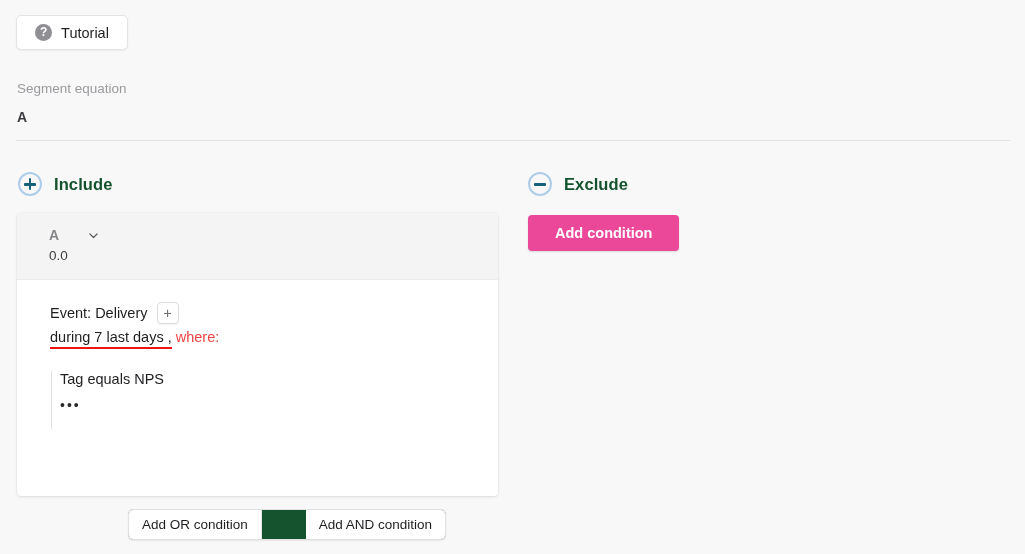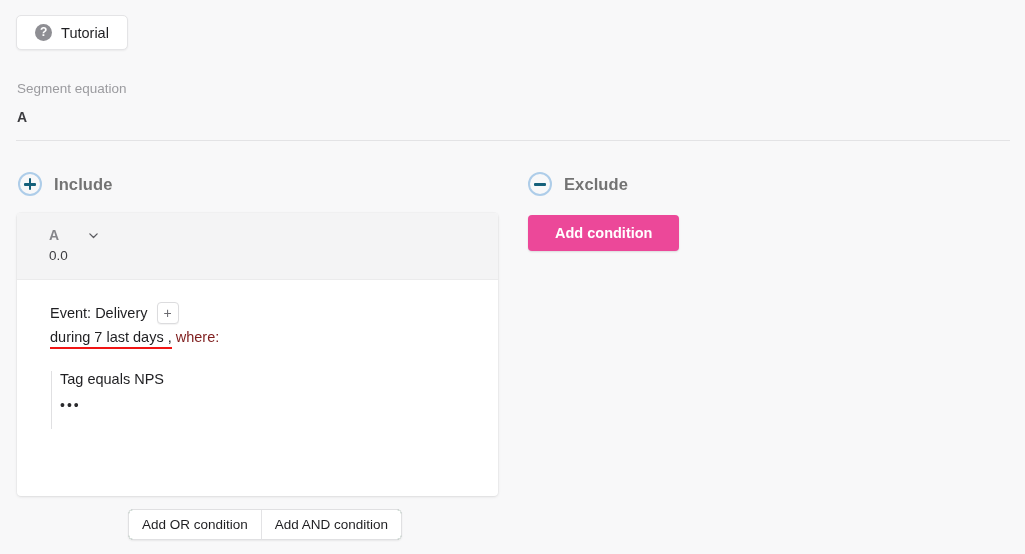--- a/index.html
+++ b/index.html
@@ -111,21 +111,21 @@
     left: 8.8px;
     top: 4px;
     width: 2.5px;
     height: 12px;
     background: #15607a;
     border-radius: 1px;
   }
   .section-title {
     font-size: 16.5px;
     font-weight: bold;
-    color: #737373;
+    color: #14532d;
     letter-spacing: 0.1px;
   }
 
   
   .cond-card {
     position: absolute;
     left: 17px;
     top: 213px;
     width: 481px;
     height: 283px;
@@ -203,21 +203,21 @@
     font-size: 14.5px;
     display: flex;
     align-items: baseline;
   }
   .during-underlined {
     color: #1f1f22;
     border-bottom: 2.5px solid #f01414;
     padding-bottom: 2px;
   }
   .where-text {
-    color: #7f1d1d;
+    color: #ef4444;
     margin-left: 4px;
   }
 
   .nested {
     margin-top: 22px;
     margin-left: 1px;
     border-left: 1px solid #e0e0e2;
     padding-left: 8px;
     height: 58px;
     box-sizing: border-box;
@@ -239,20 +239,21 @@
   .btn-group {
     position: absolute;
     left: 128px;
     top: 509px;
     display: flex;
     background: #14532d;
     border: 1px solid #e0e0e2;
     border-radius: 5px;
     box-shadow: 0 1px 2px rgba(0,0,0,0.07);
     overflow: hidden;
+    gap: 44px;
   }
   .btn-group button {
     background: #ffffff;
     border: none;
     border-right: 1px solid #e3e3e5;
     font-size: 13.5px;
     color: #1f1f22;
     padding: 7px 13px;
     cursor: pointer;
     font-family: "Liberation Sans", sans-serif;

